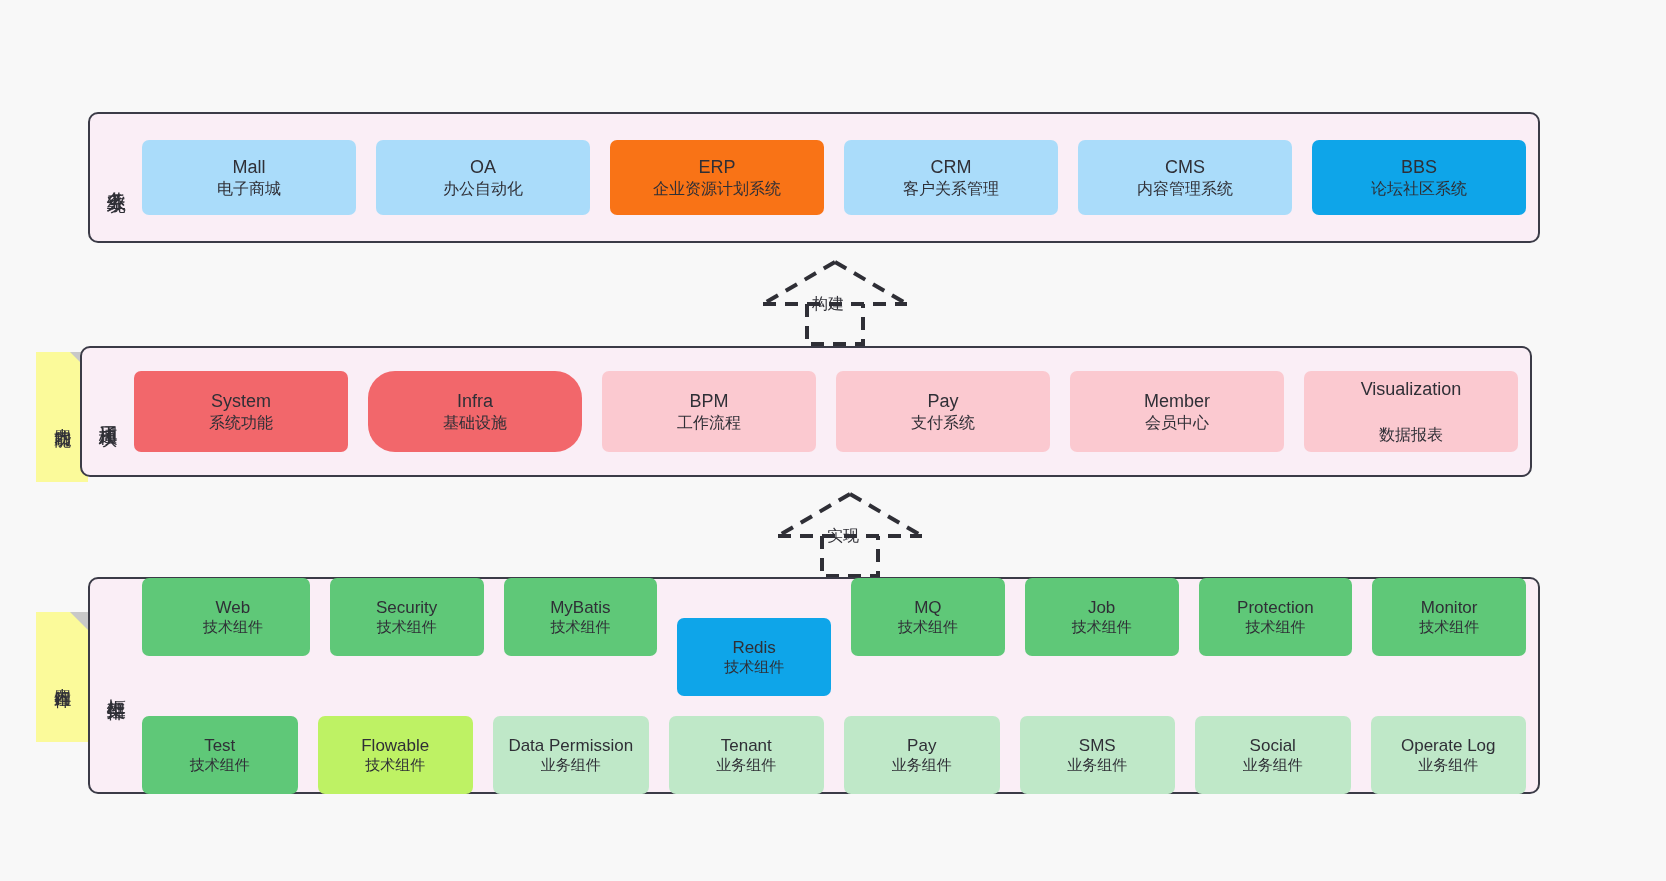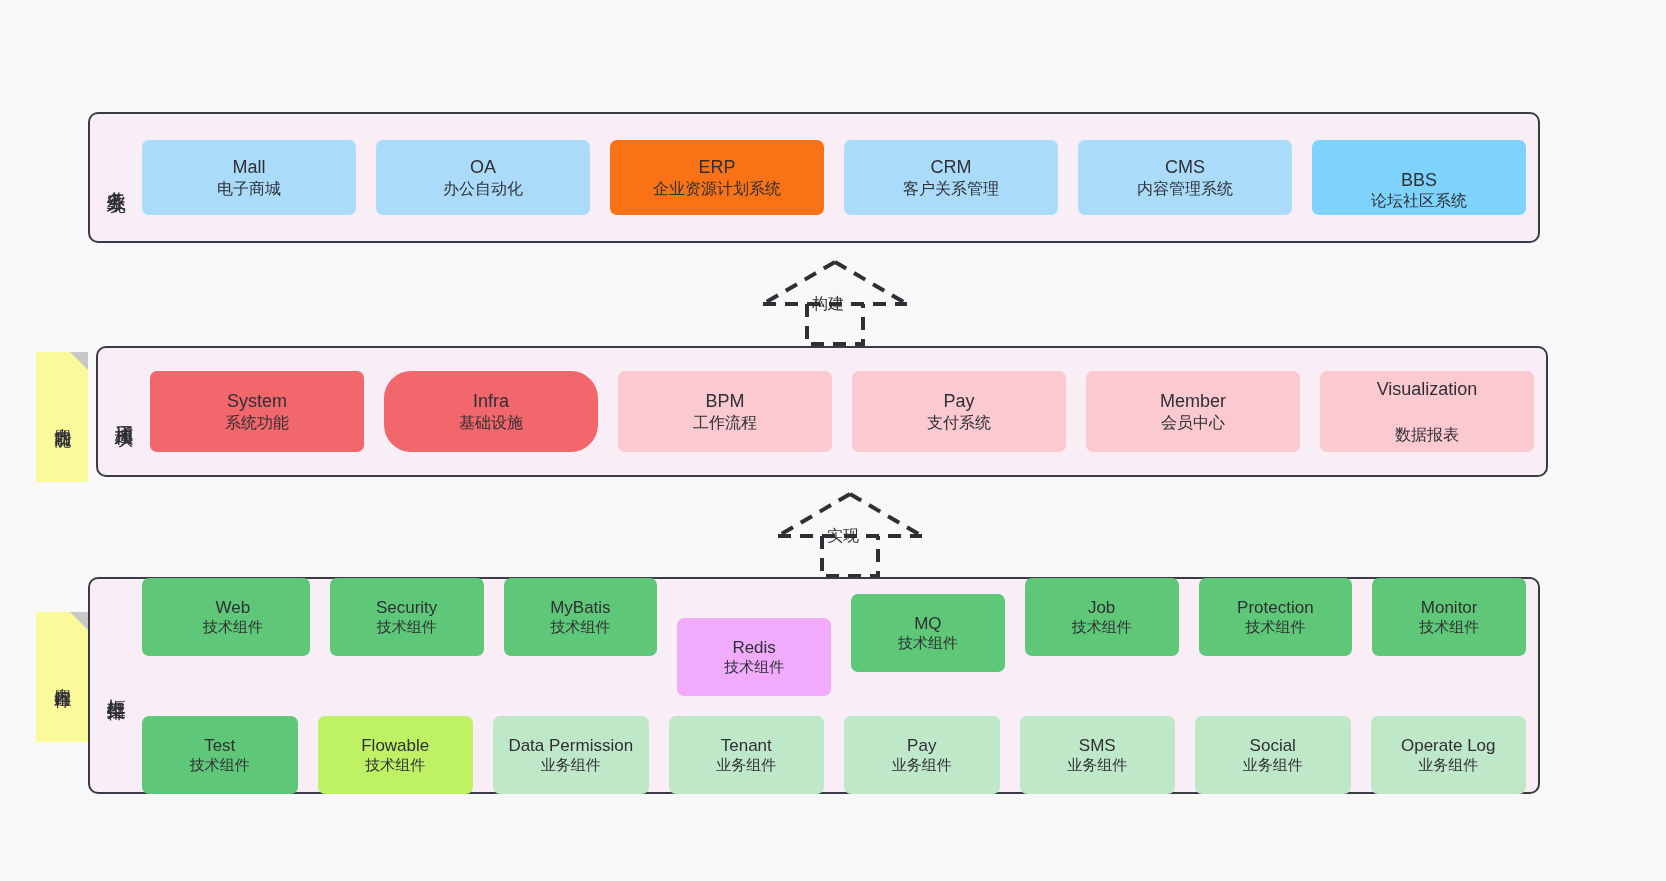--- a/index.html
+++ b/index.html
@@ -58,21 +58,21 @@
     line-height: 1.25;
     padding: 4px 6px;
   }
   .cell .t1 { font-size: 18px; }
   .cell .t2 { font-size: 16px; }
 
   
   #layer-business { left: 88px; top: 112px; width: 1452px; height: 131px; }
   #layer-business .cell { height: 75px; }
 
-  #layer-modules { left: 96px; top: 346px; width: 1452px; height: 131px; }
+  #layer-modules { left: 80px; top: 346px; width: 1452px; height: 131px; }
   #layer-modules .cell { height: 81px; }
 
   #layer-framework { left: 88px; top: 577px; width: 1452px; height: 217px; }
   #layer-framework .cell { height: 78px; }
   #layer-framework .t1 { font-size: 17px; }
   #layer-framework .t2 { font-size: 15px; }
 
   
   .note {
     position: absolute;
@@ -134,21 +134,21 @@
             <div class="t2">企业资源计划系统</div>
           </div>
           <div class="cell" style="background: rgb(170, 220, 250);">
             <div class="t1">CRM</div>
             <div class="t2">客户关系管理</div>
           </div>
           <div class="cell" style="background: rgb(170, 220, 250);">
             <div class="t1">CMS</div>
             <div class="t2">内容管理系统</div>
           </div>
-          <div class="cell" style="background: #7dd3fc; justify-content: flex-end;">
+          <div class="cell" style="background: #0ea5e9;">
             <div class="t1">BBS</div>
             <div class="t2">论坛社区系统</div>
           </div>
         </div>
     </div>
   </div>
 
   <div class="arrow" id="arrow-build">
     <svg width="160" height="88" viewBox="0 0 160 88">
       <path d="M 80 4 L 8 46" fill="none" stroke="#2f2f36" stroke-width="4" stroke-dasharray="13,9"></path>
@@ -218,25 +218,25 @@
             <div class="t2">技术组件</div>
           </div>
           <div class="cell" style="background: rgb(95, 200, 120);">
             <div class="t1">Security</div>
             <div class="t2">技术组件</div>
           </div>
           <div class="cell" style="background: rgb(95, 200, 120);">
             <div class="t1">MyBatis</div>
             <div class="t2">技术组件</div>
           </div>
-          <div class="cell" style="background: #f0abfc; margin-top: 40px;">
+          <div class="cell" style="background: #0ea5e9; margin-top: 40px;">
             <div class="t1">Redis</div>
             <div class="t2">技术组件</div>
           </div>
-          <div class="cell" style="background: rgb(95, 200, 120); margin-top: 16px;">
+          <div class="cell" style="background: rgb(95, 200, 120);">
             <div class="t1">MQ</div>
             <div class="t2">技术组件</div>
           </div>
           <div class="cell" style="background: rgb(95, 200, 120);">
             <div class="t1">Job</div>
             <div class="t2">技术组件</div>
           </div>
           <div class="cell" style="background: rgb(95, 200, 120);">
             <div class="t1">Protection</div>
             <div class="t2">技术组件</div>

